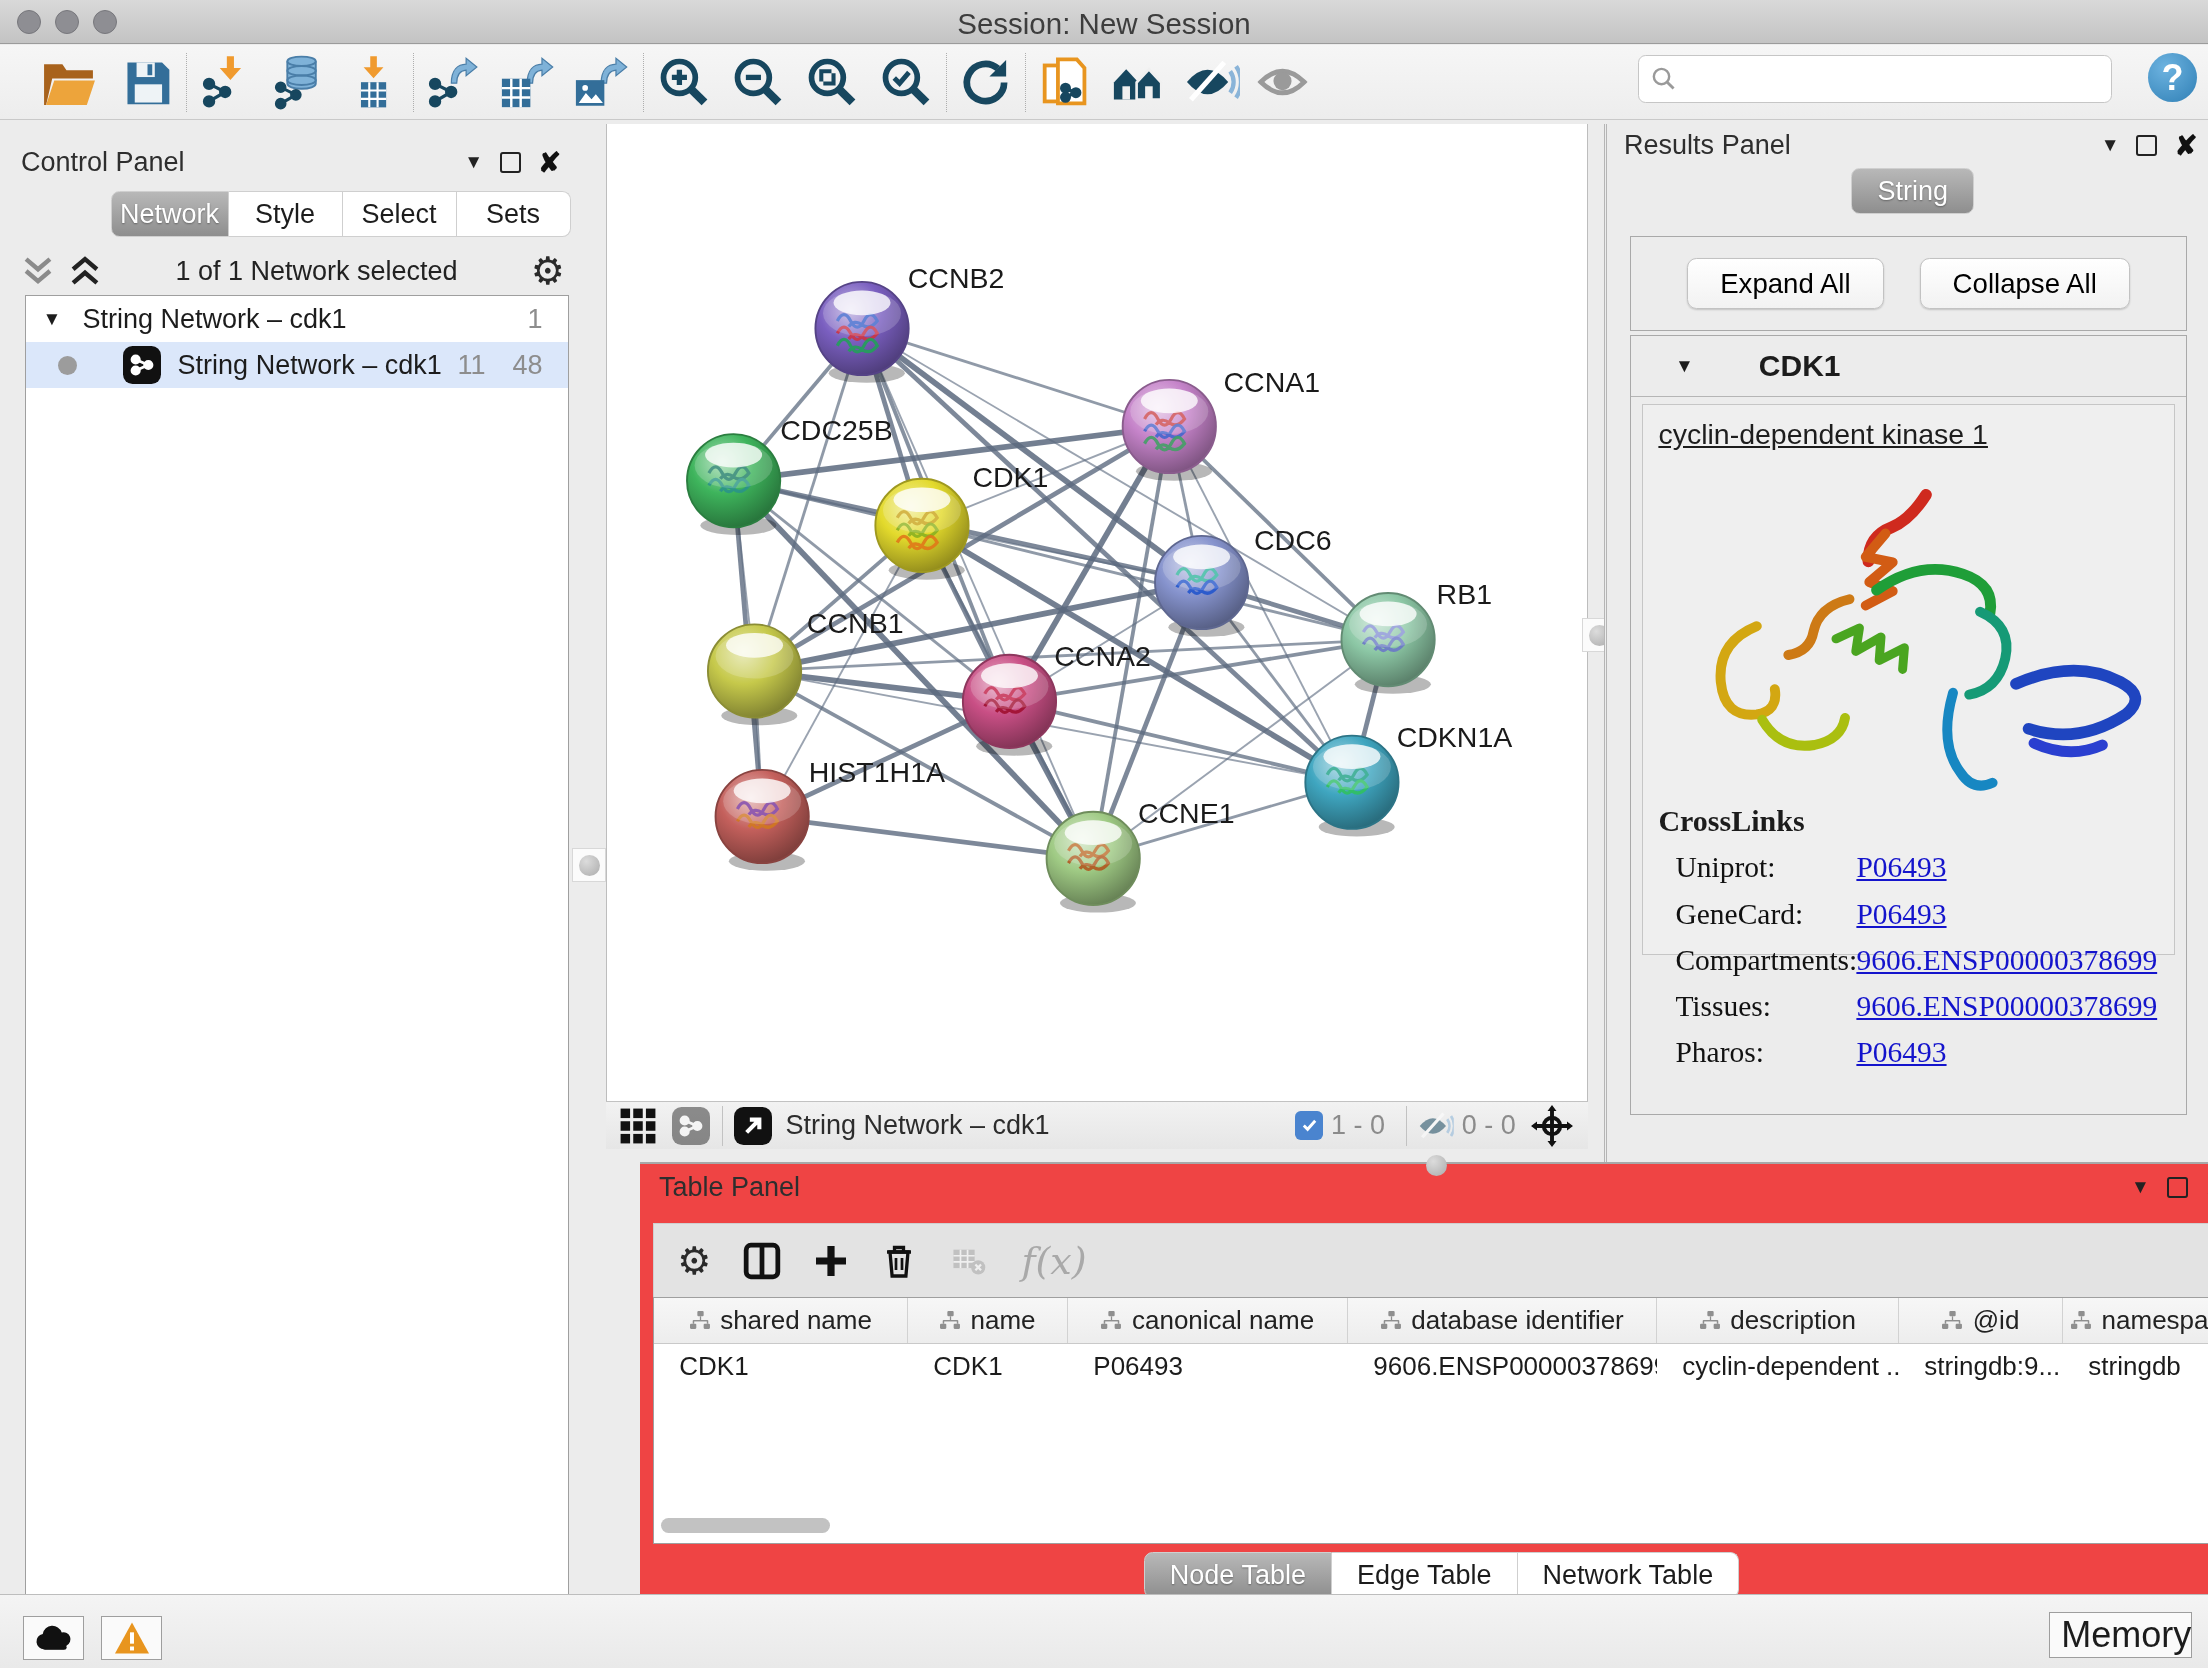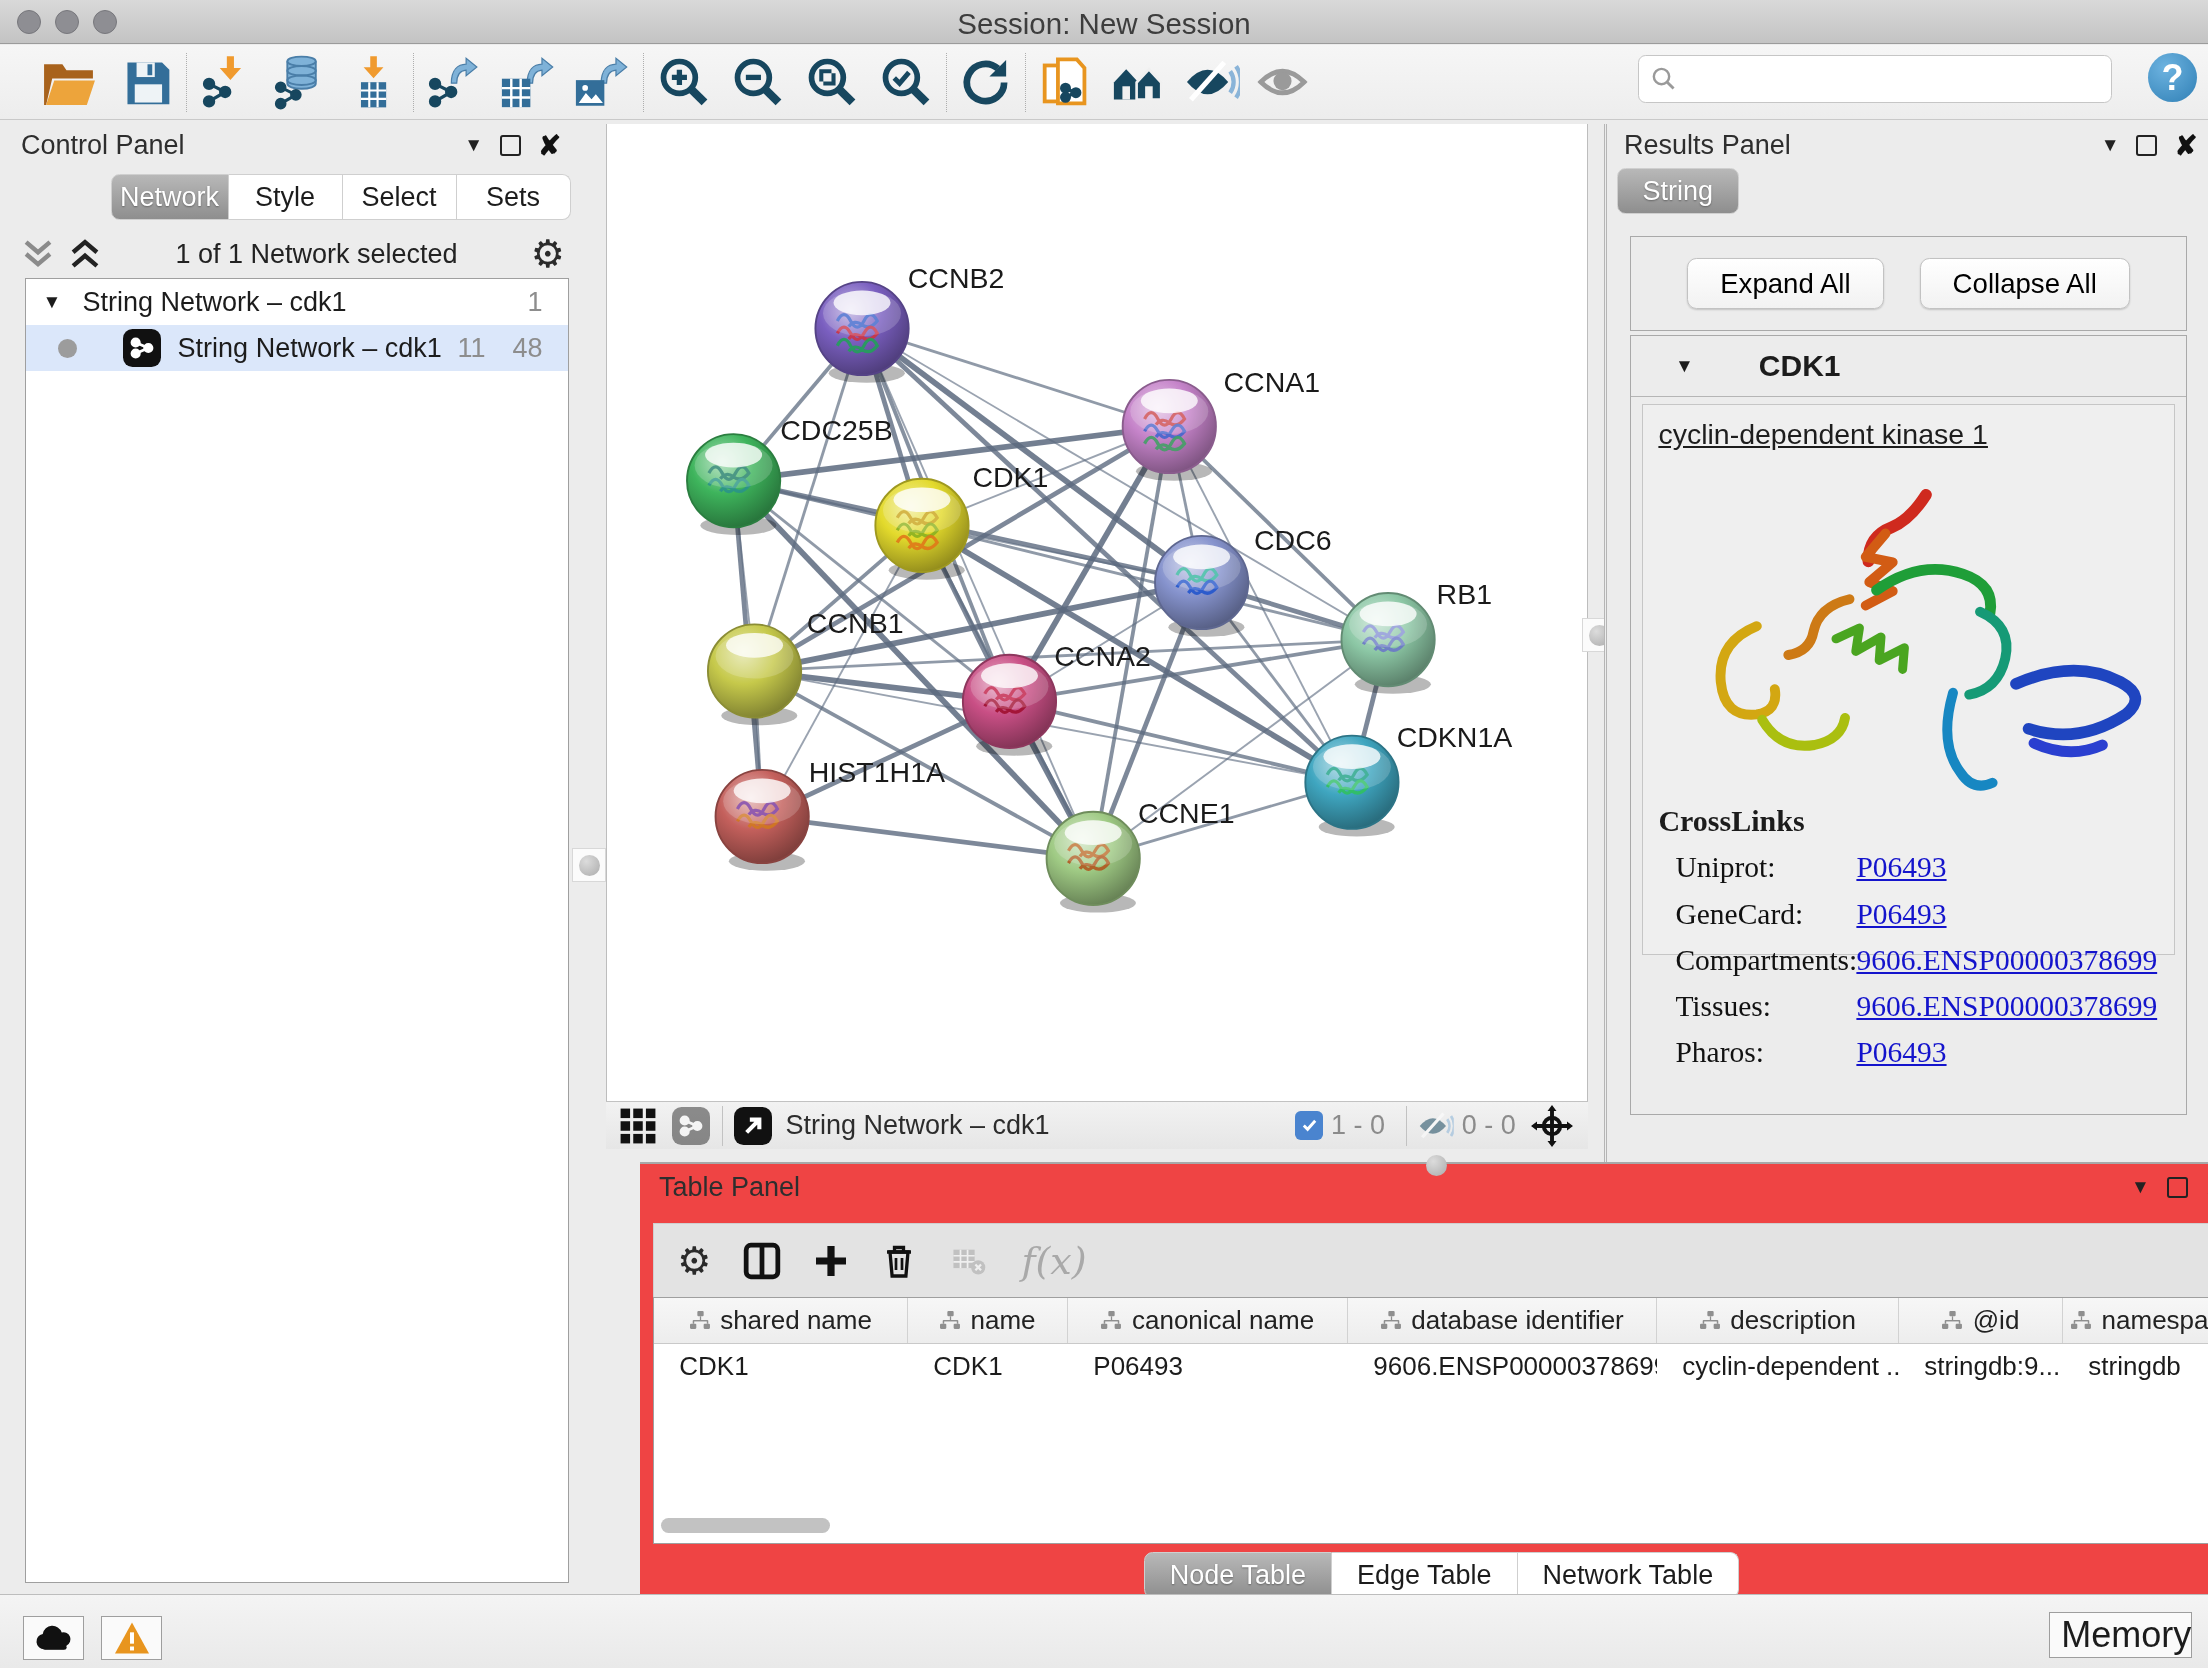--- a/index.html
+++ b/index.html
@@ -39,21 +39,21 @@
   .pill-tabs { display:flex; }
   .pill { height:46px; background:#fff; border:1px solid #cfcfcf; border-left:none;
     display:flex; align-items:center; justify-content:center; font-size:27px; padding:0 25px; }
   .pill:first-child { border-left:1px solid #cfcfcf; border-radius:8.6px 0 0 8.6px; }
   .pill:last-child { border-radius:0 8.6px 8.6px 0; }
   .pill.active { background:linear-gradient(#b8b8b8,#8e8e8e); color:#fff;
     text-shadow:0 1px 1.9px rgba(0,0,0,.35); }
   .pill.single { border-radius:8.6px; border-left:1px solid #cfcfcf; }
 
   
-  #control-panel { position:absolute; left:7.6px; top:126px; width:563px; height:1465px;
+  #control-panel { position:absolute; left:7.6px; top:143px; width:563px; height:1465px;
     background:#ececec; }
   #cp-header { display:flex; justify-content:space-between; align-items:center; padding:3.8px 9.5px 0 13.3px; }
   #cp-tabs { margin:13.3px 0 0 59px;padding-left:44px; }
   #cp-subhead { display:flex; align-items:center; margin:15px 5.7px 0 13.3px; }
   #cp-status { flex:1; text-align:center; font-size:27px; color:#222; }
   #cp-list { position:absolute; left:17px; top:152px; width:544px; height:1305px;
     background:#fff; border:1.9px solid #9f9f9f; }
   .tree-row { display:flex; align-items:center; height:46px; font-size:27px; }
   .tree-row.selected { background:#dbe7fa; }
   .tree-count { color:#8d8d8d; margin-left:auto; }
@@ -72,21 +72,21 @@
     display:flex; align-items:center; justify-content:center; }
   .splitter-knob { position:absolute; width:34px; height:34px; background:#fbfbfb;
     border:1px solid #d8d8d8; display:flex; align-items:center; justify-content:center; }
   .knob-dot { width:21px; height:21px; border-radius:50%;
     background:radial-gradient(circle at 35% 30%, #dcdcdc, #ababab); }
 
   
   #results-panel { position:absolute; left:1604px; top:124px; width:605px; height:1039px;
     background:#ececec; border-left:3.8px double #b5b5b5; padding-left:9.5px; }
   #rp-header { display:flex; justify-content:space-between; align-items:center; padding:5.7px 11.4px 0 7.6px; }
-  #rp-tab-wrap { display:flex; margin-top:7.6px; }
+  #rp-tab-wrap { display:flex; justify-content:center; margin-top:7.6px; }
   #rp-box1 { position:absolute; left:23px; top:112px; width:557px; height:95px;
     border:1.9px solid #a9a9a9; background:#ececec; display:flex; align-items:center;
     justify-content:center; gap:36px; }
   .rp-btn { background:linear-gradient(#ffffff,#f2f2f2); border:1px solid #c2c2c2;
     border-radius:9.5px; font-size:27.6px; padding:8.6px 32px; box-shadow:0 1px 1.9px rgba(0,0,0,.18); }
   #rp-box2 { position:absolute; left:23px; top:211px; width:557px; height:780px;
     border:1.9px solid #a9a9a9; background:#ececec; }
   #rp-gene-head { display:flex; align-items:center; height:61px; border-bottom:1.9px solid #b5b5b5; }
   #rp-gene-symbol { font-size:30px; font-weight:bold; margin-left:65px; }
   #rp-inner { position:absolute; left:11.4px; top:68px; width:533px; height:551px;

